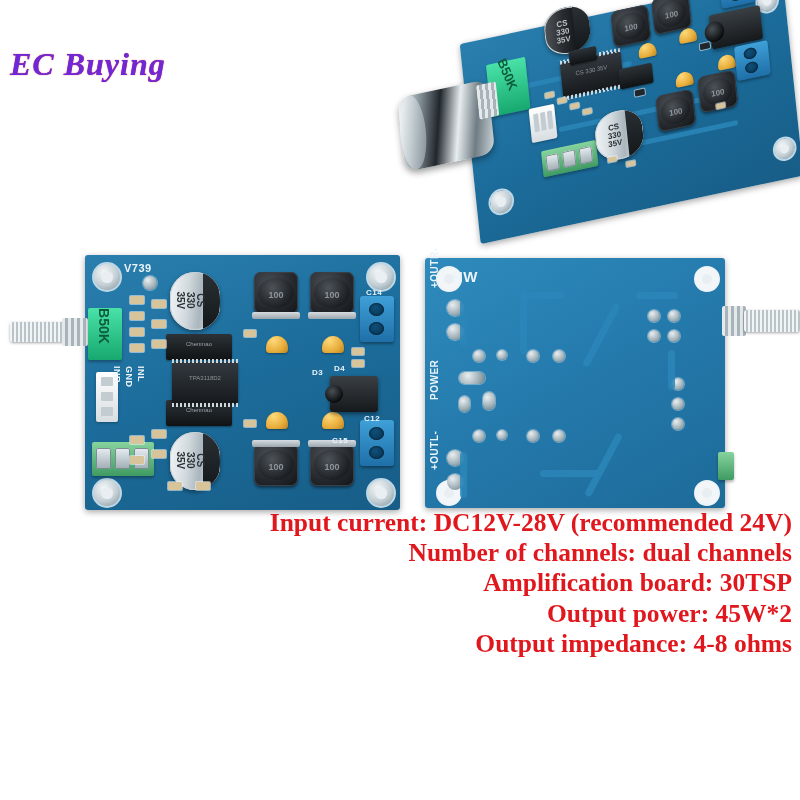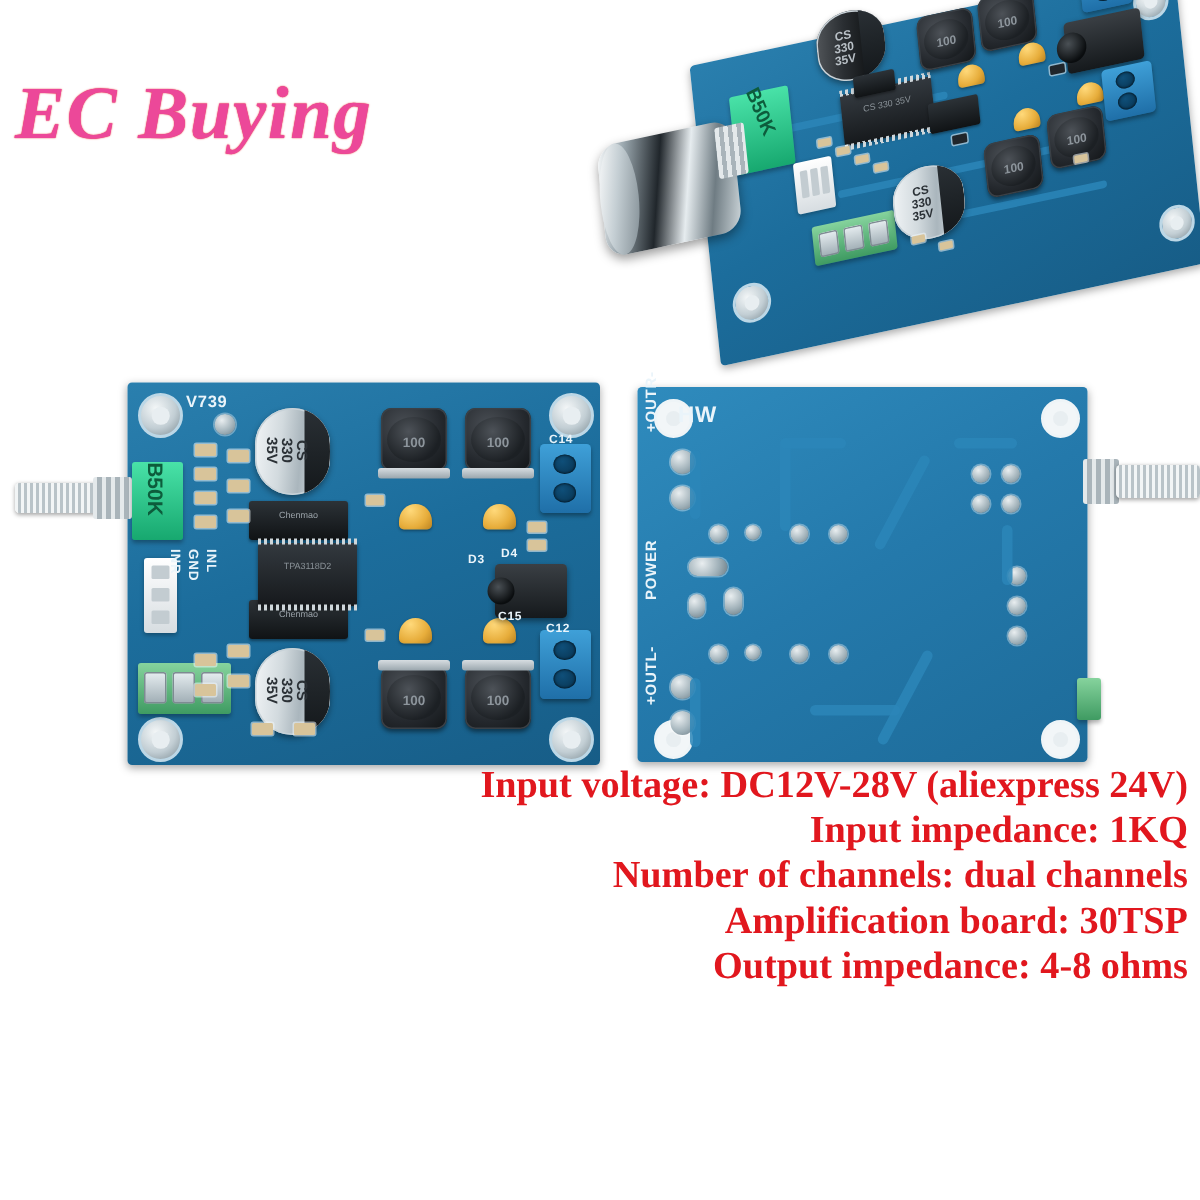--- a/index.html
+++ b/index.html
@@ -1,20 +1,20 @@
 <!DOCTYPE html>
 <html><head>
 <meta charset="utf-8">
 <style>
   html,body{margin:0;padding:0;}
   body{width:800px;height:800px;background:#ffffff;font-family:"Liberation Serif",serif;overflow:hidden;position:relative;}
   #stage{position:absolute;left:0;top:0;width:800px;height:800px;background:#fff;}
 
   
-  .brand{position:absolute;left:10px;top:46px;font-family:"Liberation Serif",serif;font-style:italic;font-weight:bold;font-size:50px;color:#ec4899;letter-spacing:1px;text-shadow:0 0 1px #e1171e;}
+  .brand{position:absolute;left:10px;top:46px;font-family:"Liberation Serif",serif;font-style:italic;font-weight:bold;font-size:32px;color:#6d28d9;letter-spacing:1px;text-shadow:0 0 1px #e1171e;}
 
   
   .pcb{position:absolute;background:linear-gradient(160deg,#2a7fae 0%,#1c6d9c 45%,#175d87 100%);border-radius:3px;box-shadow:0 2px 6px rgba(0,0,0,.35);}
   .pcb.back{background:linear-gradient(150deg,#2f8bbd 0%,#2479ab 50%,#1d6b99 100%);}
   .pad{position:absolute;border-radius:50%;background:radial-gradient(circle at 35% 30%,#e9eef0,#9fb0b8 60%,#6d7e87);box-shadow:0 0 0 1px rgba(255,255,255,.35);}
   .mhole{position:absolute;border-radius:50%;background:radial-gradient(circle at 38% 32%,#f4f7f8,#c2ced4 55%,#7d8d95);border:2px solid #bcd7e6;}
   .mhole:after{content:"";position:absolute;left:50%;top:50%;width:45%;height:45%;transform:translate(-50%,-50%);border-radius:50%;background:#e8eef1;}
   .trace{position:absolute;background:#2b86b8;border-radius:6px;opacity:.85;}
   .smd{position:absolute;background:#d8c49a;border-radius:1px;box-shadow:0 0 0 1px rgba(240,245,247,.55);}
   .smd.blk{background:#20262b;}
@@ -260,21 +260,21 @@
     </div>
 
     <div class="dcjack" style="left:330px;top:376px;width:48px;height:36px;">
       <div class="mouth" style="left:-5px;top:9px;width:18px;height:18px;"></div>
     </div>
 
     <div class="silk" style="left:366px;top:288px;font-size:8px;">C14</div>
     <div class="silk" style="left:364px;top:414px;font-size:8px;">C12</div>
     <div class="silk" style="left:334px;top:364px;font-size:8px;">D4</div>
     <div class="silk" style="left:312px;top:368px;font-size:8px;">D3</div>
-    <div class="silk" style="left:332px;top:406px;font-size:8px;">C15</div>
+    <div class="silk" style="left:332px;top:436px;font-size:8px;">C15</div>
 
     <div class="smd" style="left:130px;top:296px;width:14px;height:8px;"></div>
     <div class="smd" style="left:130px;top:312px;width:14px;height:8px;"></div>
     <div class="smd" style="left:130px;top:328px;width:14px;height:8px;"></div>
     <div class="smd" style="left:130px;top:344px;width:14px;height:8px;"></div>
     <div class="smd" style="left:152px;top:300px;width:14px;height:8px;"></div>
     <div class="smd" style="left:152px;top:320px;width:14px;height:8px;"></div>
     <div class="smd" style="left:152px;top:340px;width:14px;height:8px;"></div>
     <div class="smd" style="left:152px;top:430px;width:14px;height:8px;"></div>
     <div class="smd" style="left:152px;top:450px;width:14px;height:8px;"></div>
@@ -335,20 +335,20 @@
     <div class="trace" style="left:540px;top:470px;width:60px;height:7px;"></div>
     <div class="trace" style="left:668px;top:350px;width:7px;height:40px;"></div>
 
     <div class="shaftcollar" style="left:722px;top:306px;width:24px;height:30px;"></div>
     <div class="shaft" style="left:744px;top:310px;width:56px;height:22px;"></div>
     <div class="term-green" style="left:718px;top:452px;width:16px;height:28px;"></div>
   </div>
 
 
   <div class="specs">
-    <div>Input voltage: DC12V-28V (aliexpress 24V)</div>
-    <div>Input impedance: 1KQ</div>
+    <div>Input current: DC12V-28V (recommended 24V)</div>
     <div>Number of channels: dual channels</div>
     <div>Amplification board: 30TSP</div>
+    <div>Output power: 45W*2</div>
     <div>Output impedance: 4-8 ohms</div>
   </div>
 
 </div>
 
 </body></html>

